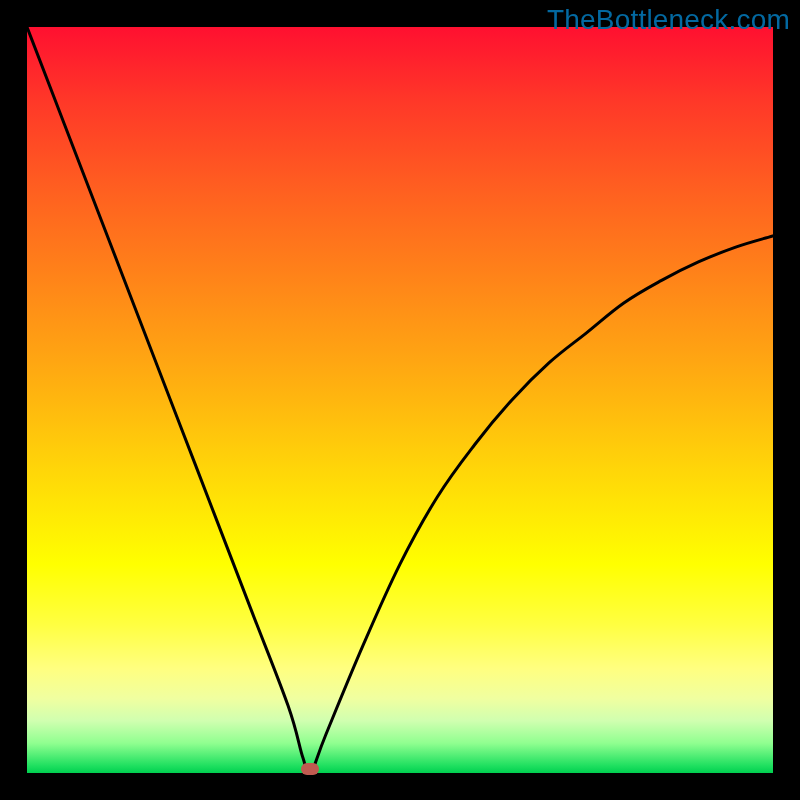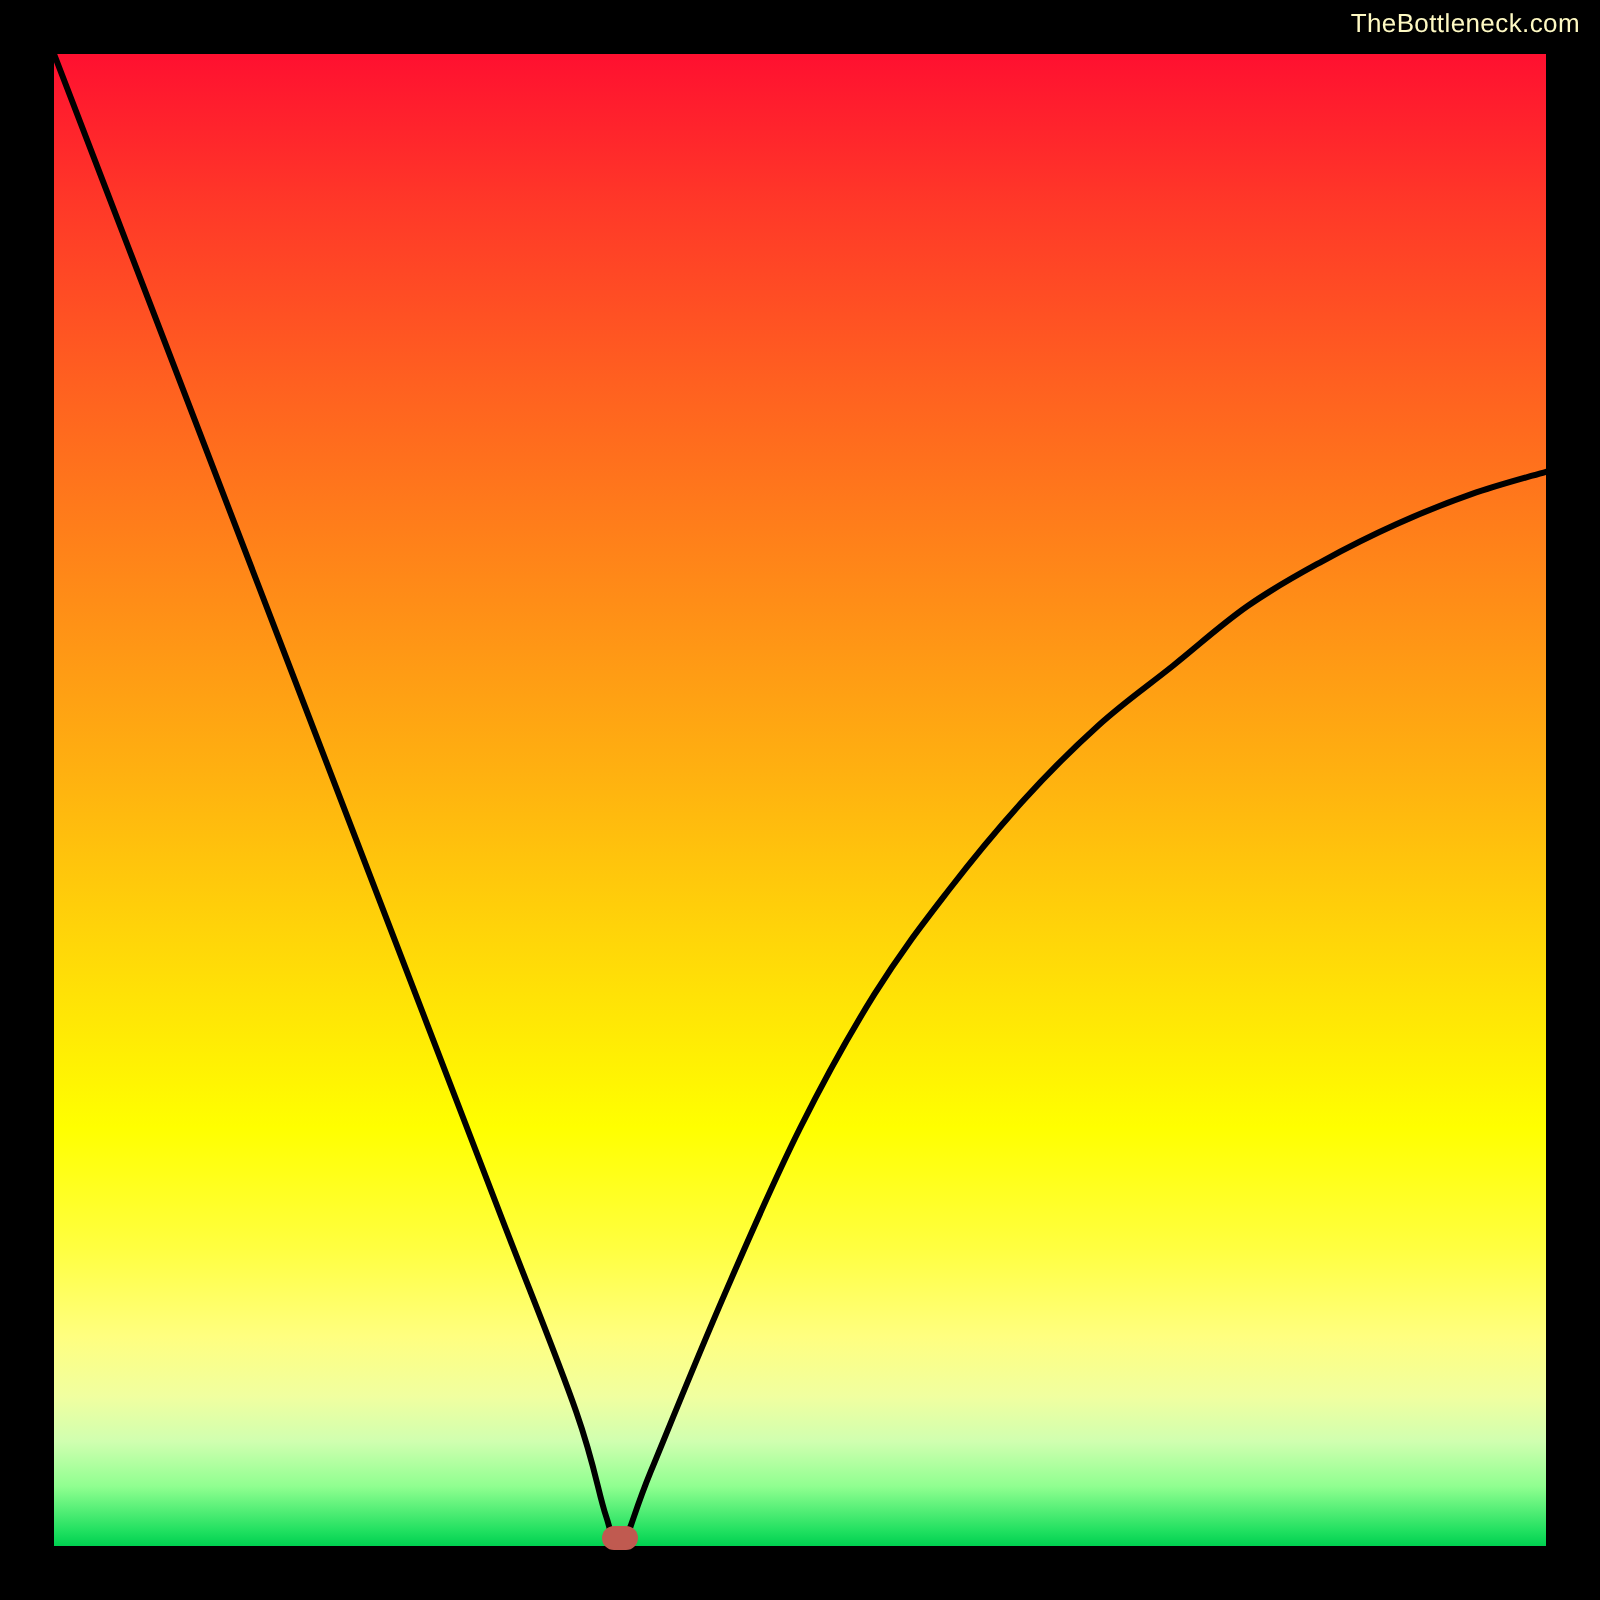--- a/index.html
+++ b/index.html
@@ -45,22 +45,22 @@
     width: 18px;
     height: 12px;
     background: #c05a50;
     border-radius: 6px / 6px;
   }
   .watermark {
     position: absolute;
     top: 4px;
     right: 10px;
     font-family: Arial, Helvetica, sans-serif;
-    font-size: 13px;
-    color: #fef9c3;
+    font-size: 28px;
+    color: #0369a1;
     letter-spacing: 0.2px;
   }
 </style>
 </head>
 <body>
 
 <div class="frame">
 
   <div class="plot-area">
     <svg class="curve-svg" viewBox="0 0 746 746" preserveAspectRatio="none">

